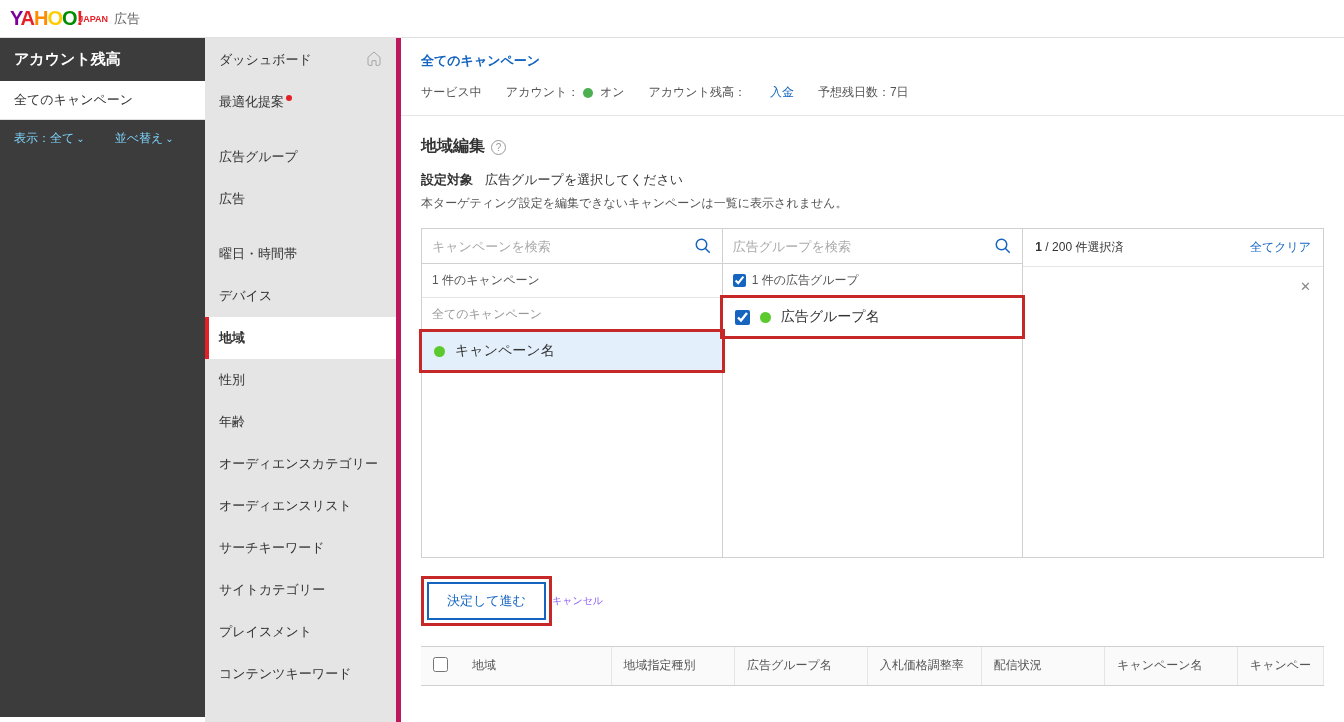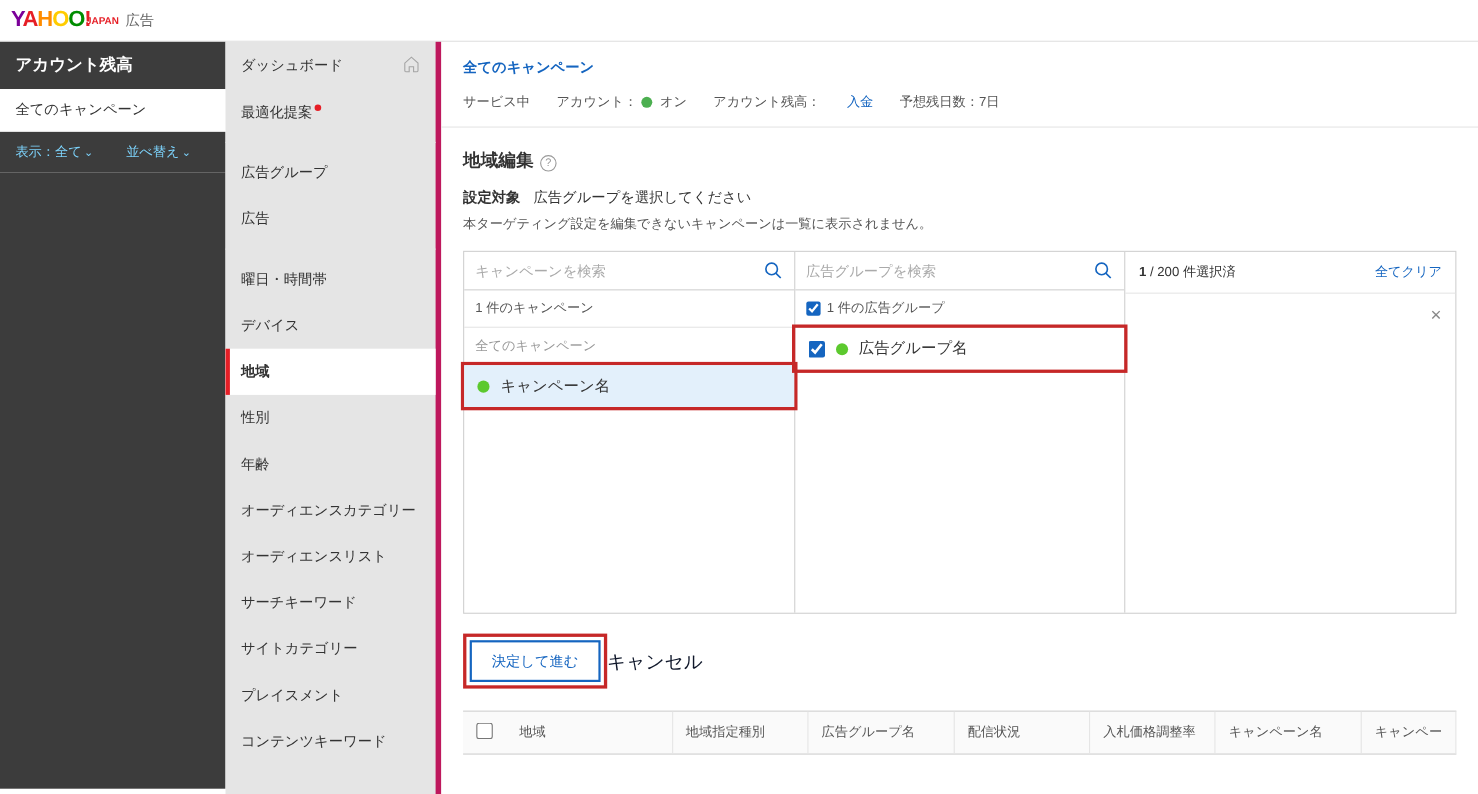--- a/index.html
+++ b/index.html
@@ -47,21 +47,21 @@
 .pick-item.selected{background:#e3f0fb}
 .pick-item .gdot{width:11px;height:11px;background:#5cc92e;border-radius:50%;display:inline-block}
 .pick-item input[type=checkbox]{accent-color:#1565c0;width:15px;height:15px}
 .highlight{border:3px solid #c62828}
 .hl-wrap{margin:-3px}
 .sel-col .sel-head{padding:10px 12px;font-size:12px;display:flex;justify-content:space-between;align-items:center;border-bottom:1px solid #e5e5e5}
 .sel-col .sel-head a{color:#1565c0;cursor:pointer}
 .sel-col .close{padding:12px;text-align:right;color:#888;cursor:pointer}
 .actions{margin-top:18px;display:flex;gap:0;align-items:center}
 .btn-primary{border:2px solid #1565c0;color:#1565c0;background:#fff;padding:8px 18px;font-size:13px;cursor:pointer}
-.btn-link{color:#0f172a;cursor:pointer;font-size:17px}
+.btn-link{color:#8b5cf6;cursor:pointer;font-size:10px}
 .tbl-head{display:flex;border-top:1px solid #d0d0d0;border-bottom:1px solid #d0d0d0;margin-top:20px;background:#fafafa}
 .tbl-head .cell{padding:10px 12px;font-size:12px;color:#555;border-right:1px solid #e5e5e5;white-space:nowrap}
 .tbl-head .chk{padding:10px 12px}
 .tbl-head .chk input{width:15px;height:15px}
 </style>
 </head>
 <body>
 
 <div class="top-bar">
   <span class="logo">
@@ -191,20 +191,20 @@
           <button class="btn-primary">決定して進む</button>
         </span>
         <span class="btn-link">キャンセル</span>
       </div>
 
       <div class="tbl-head">
         <div class="chk"><input type="checkbox" style=""></div>
         <div class="cell" style="width:160px">地域</div>
         <div class="cell" style="width:130px">地域指定種別</div>
         <div class="cell" style="width:140px">広告グループ名</div>
+        <div class="cell" style="width:120px">入札価格調整率</div>
         <div class="cell" style="width:130px">配信状況</div>
-        <div class="cell" style="width:120px">入札価格調整率</div>
         <div class="cell" style="width:140px">キャンペーン名</div>
         <div class="cell" style="flex:1">キャンペー</div>
       </div>
     </div>
   </div>
 </div>
 
 </body></html>

